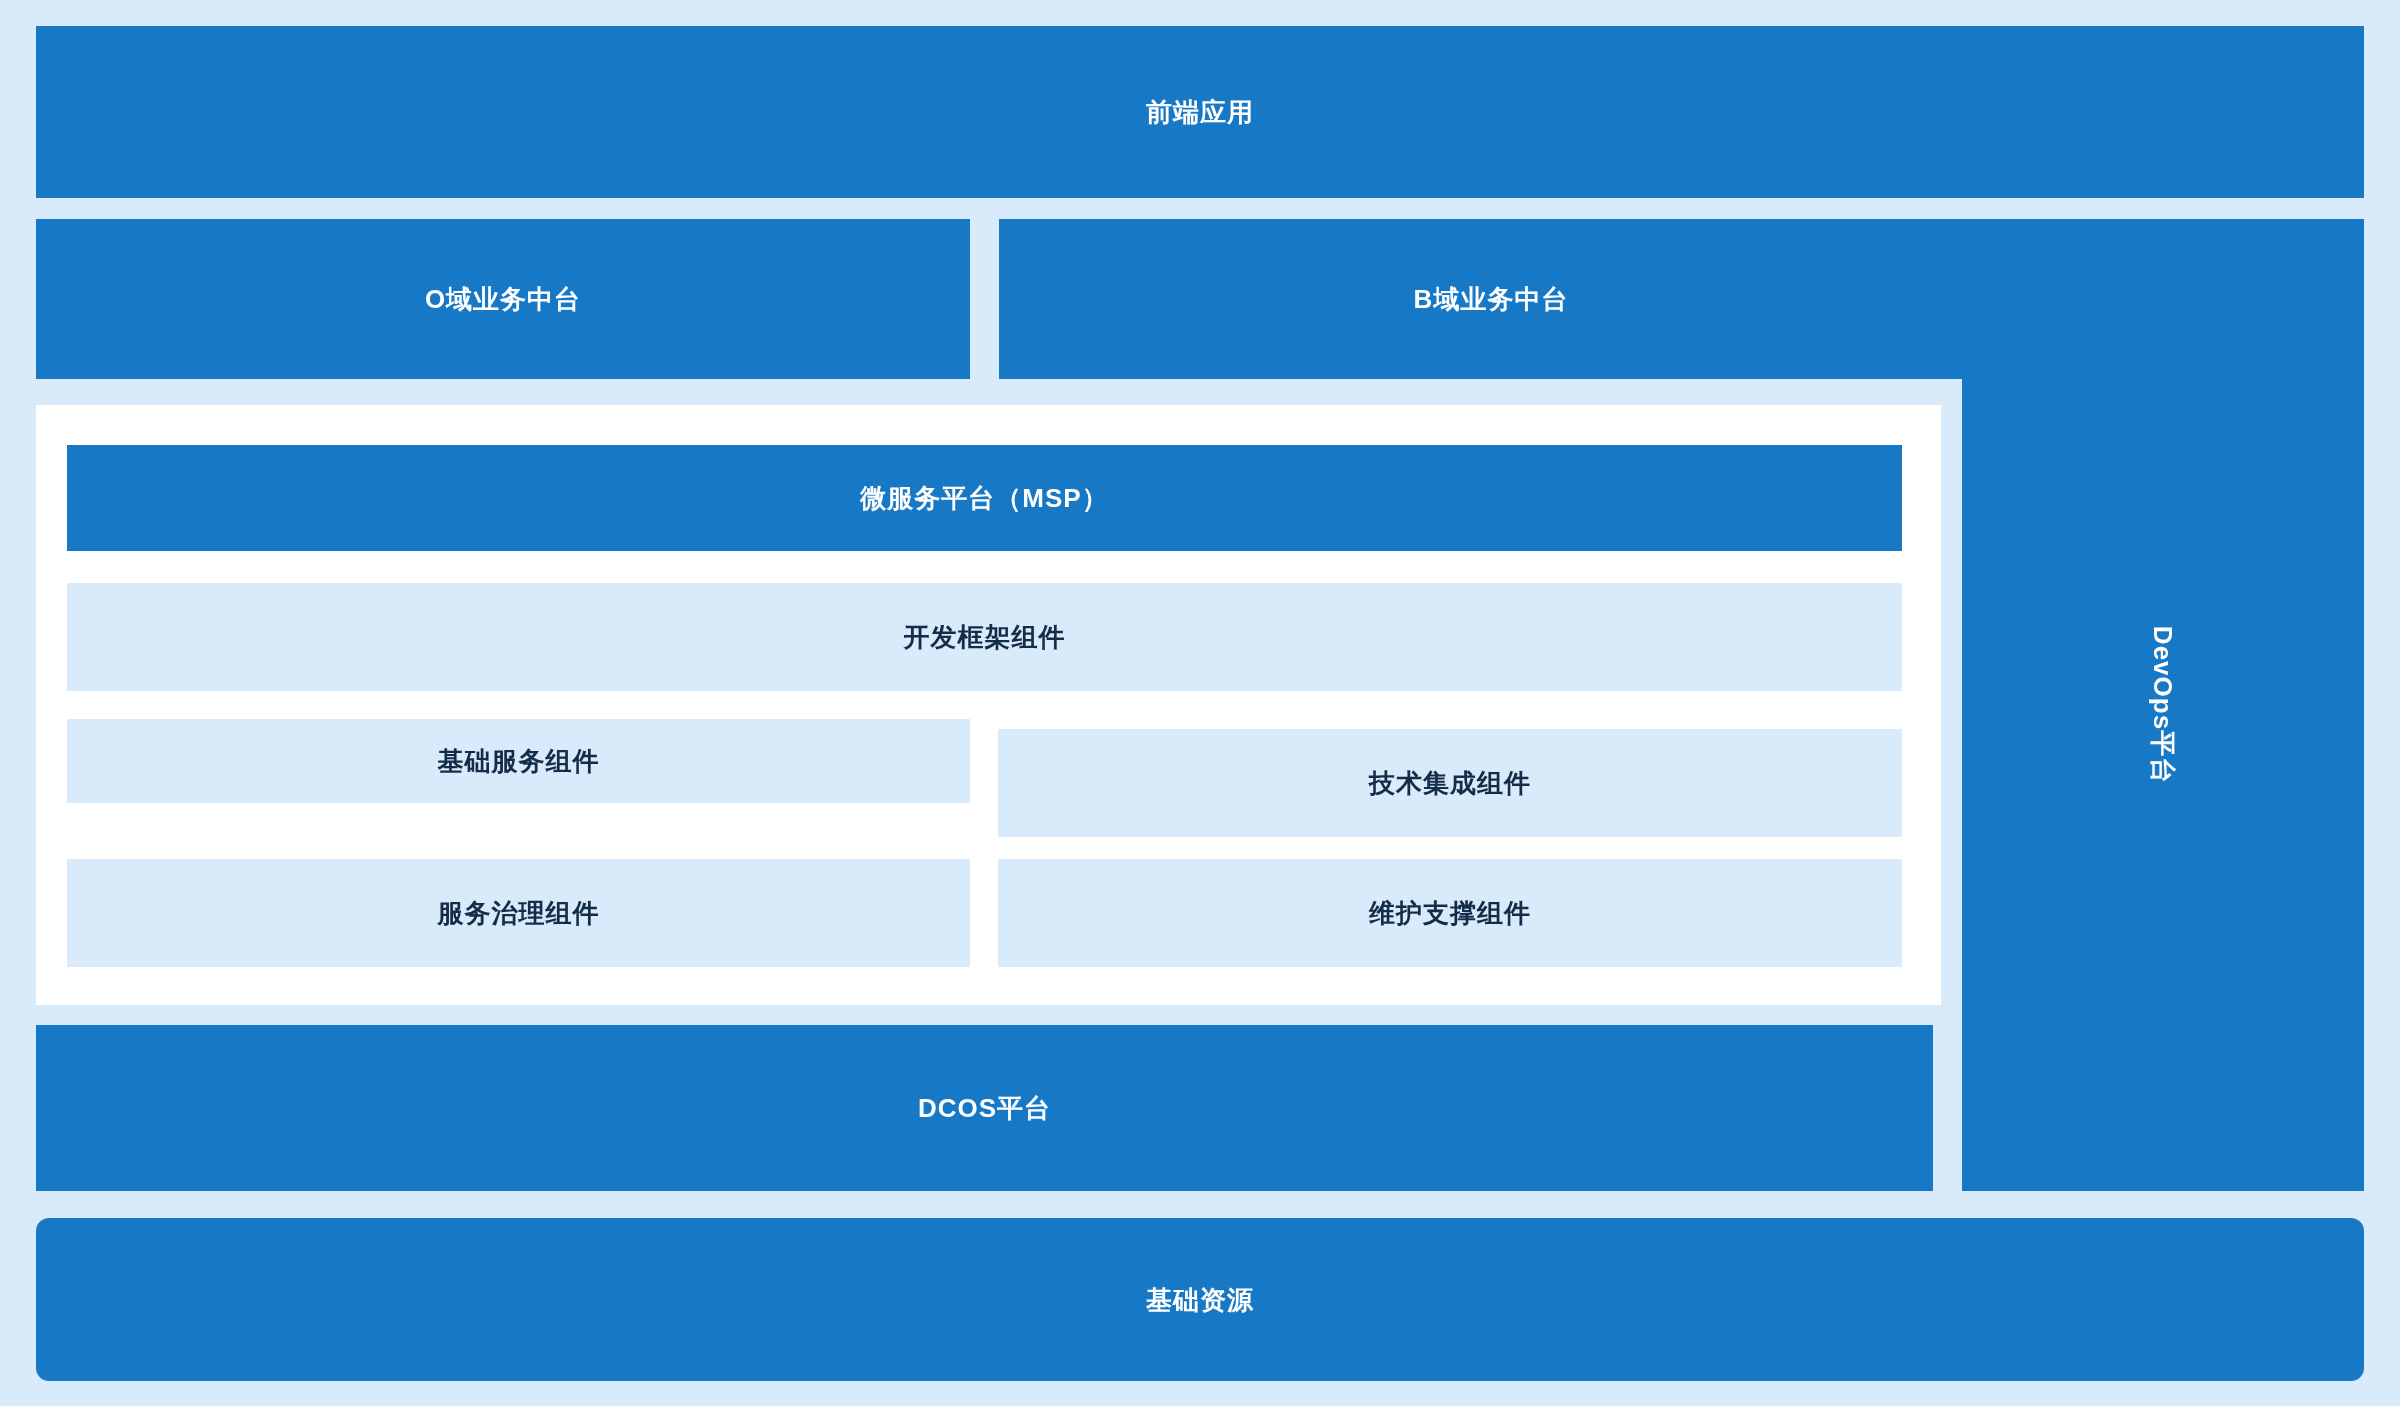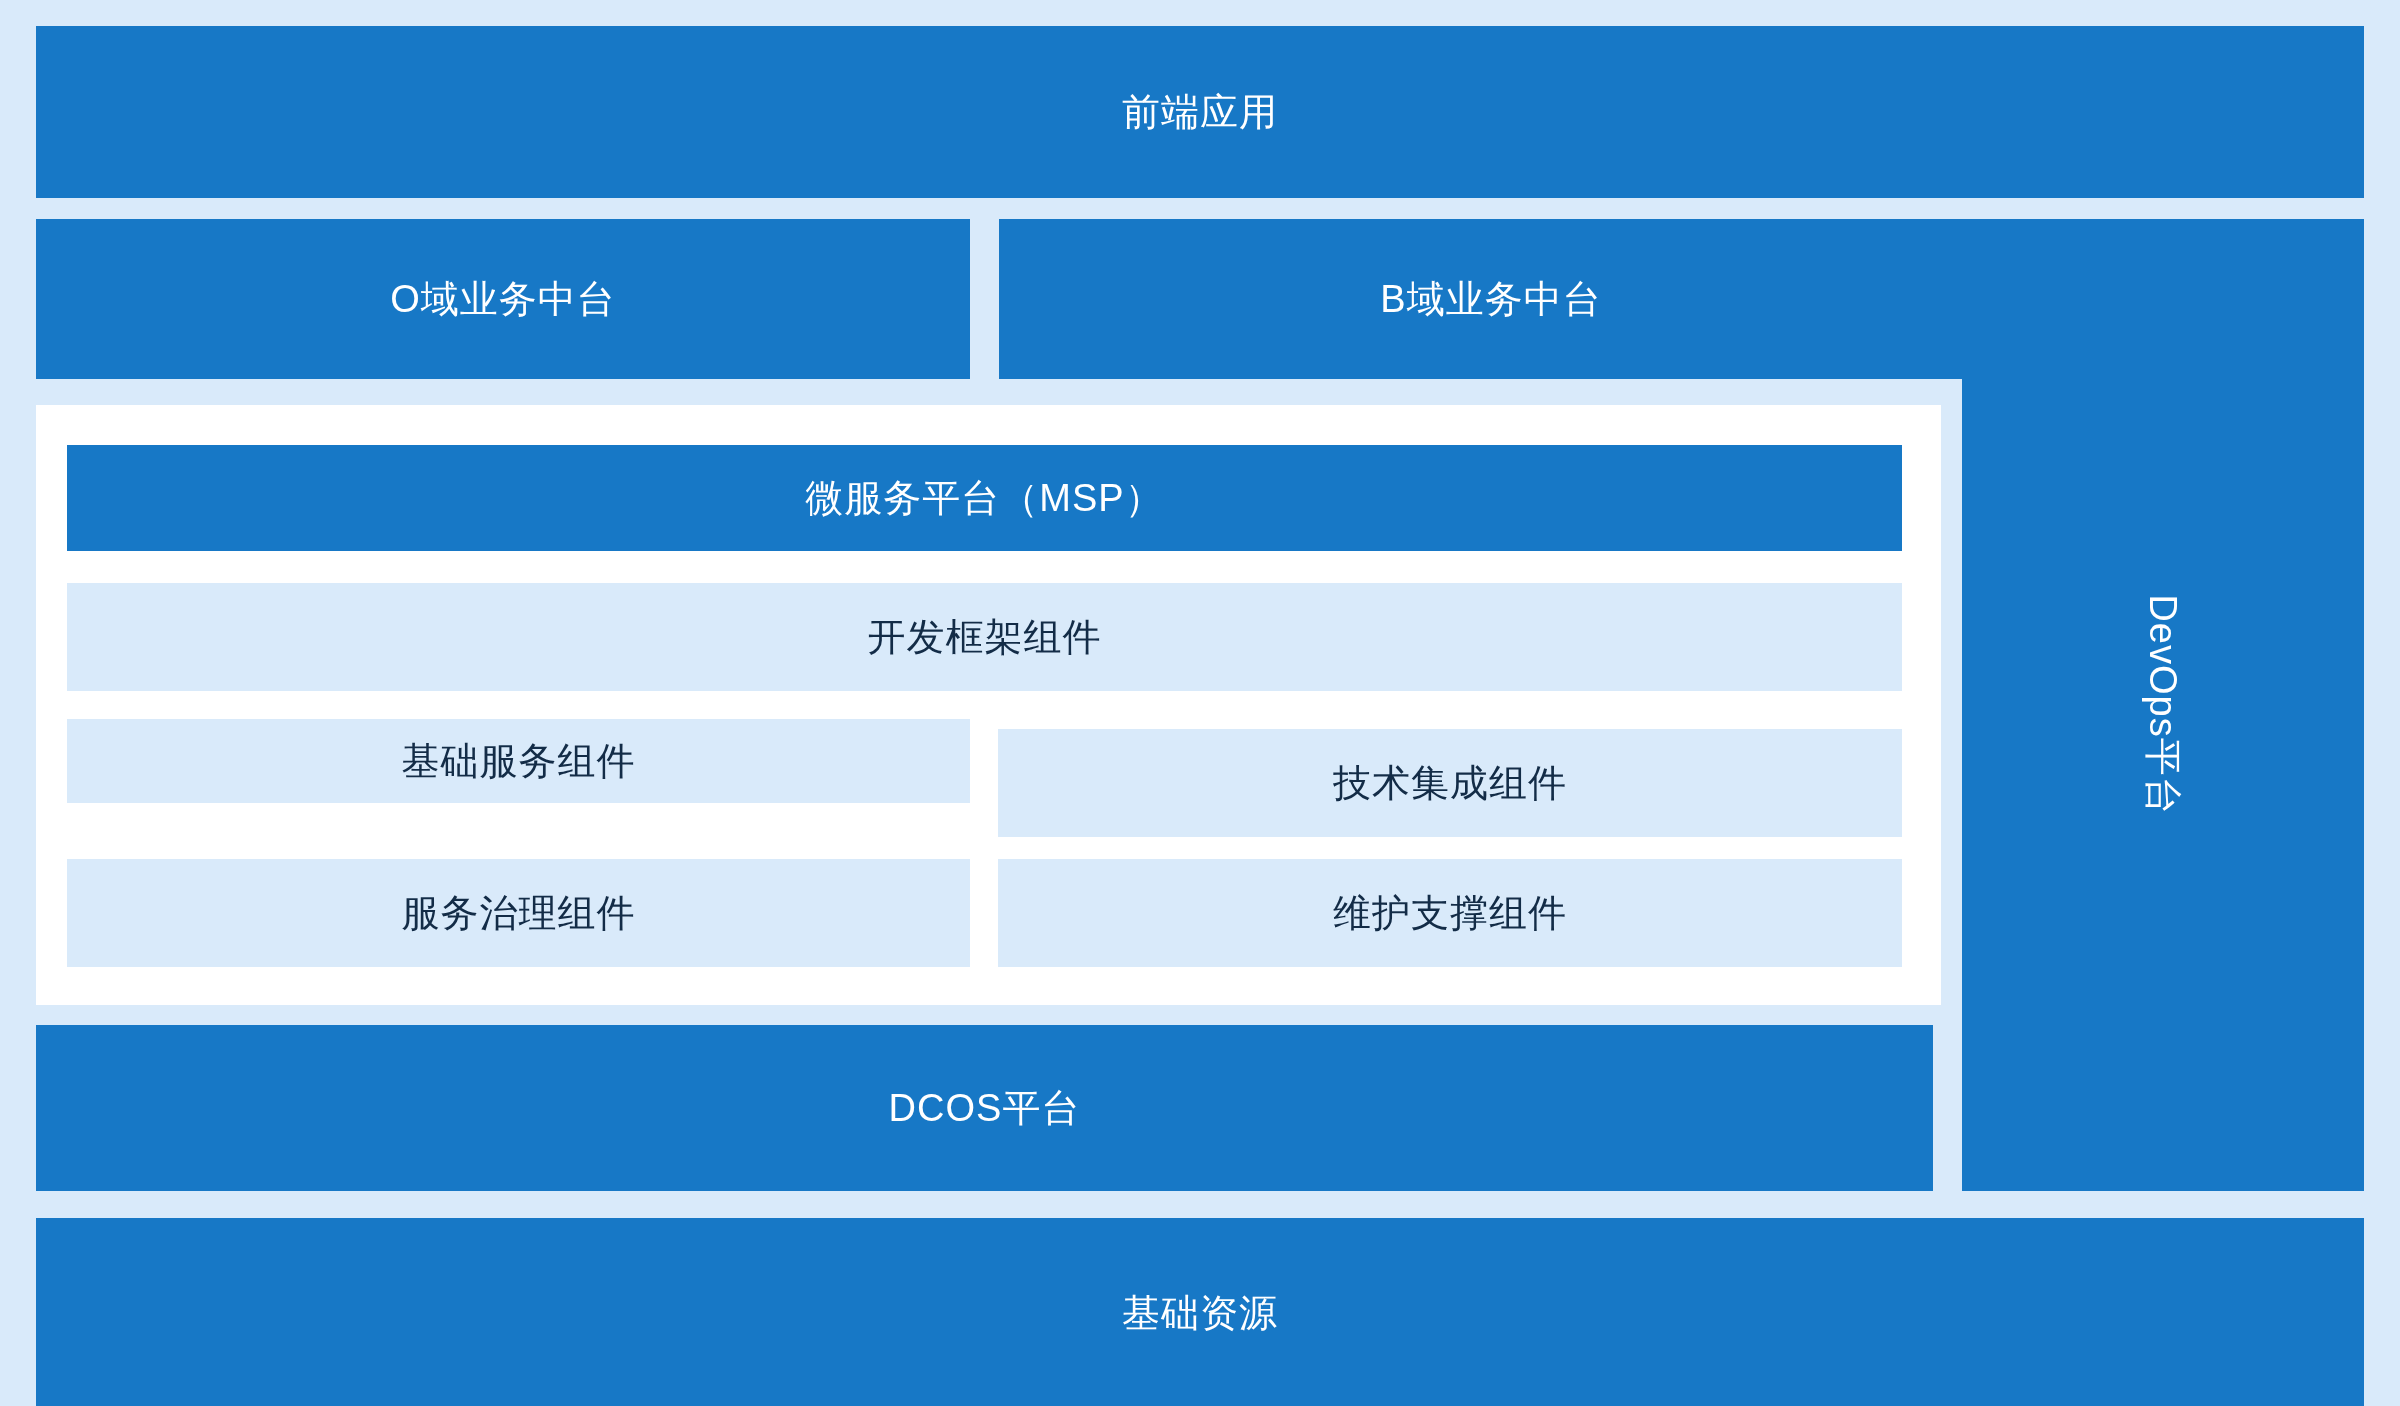--- a/index.html
+++ b/index.html
@@ -13,24 +13,25 @@
     width: 2400px;
     height: 1406px;
     background: #d9eafa;
     overflow: hidden;
   }
   .bar {
     position: absolute;
     display: flex;
     align-items: center;
     justify-content: center;
-    font-size: 38px;
+    font-size: 26px;
     line-height: 1;
     letter-spacing: 1px;
     user-select: none;
+    font-weight: bold;
   }
   .blue {
     background: #1778c6;
     color: #ffffff;
   }
   .light {
     background: #d9eafa;
     color: #132c47;
   }
   .panel {
@@ -51,21 +52,21 @@
   
   .msp-panel   { left: 36px;   top: 405px;  width: 1897px; height: 600px; padding-left: 8px; }
   .msp-title   { left: 31px;   top: 40px;   width: 1835px; height: 106px; }
   .fw-comp     { left: 31px;   top: 178px;  width: 1835px; height: 108px; }
   .basic-comp  { left: 31px;   top: 314px;  width: 903px;  height: 84px; }
   .tech-comp   { left: 962px;  top: 324px;  width: 904px;  height: 108px; }
   .gov-comp    { left: 31px;   top: 454px;  width: 903px;  height: 108px; }
   .maint-comp  { left: 962px;  top: 454px;  width: 904px;  height: 108px; }
   
   .dcos        { left: 36px;   top: 1025px; width: 1897px; height: 166px; }
-  .bottombar   { left: 36px;   top: 1218px; width: 2328px; height: 189px; }
+  .bottombar   { left: 36px;   top: 1218px; width: 2328px; height: 163px; border-radius: 13px; }
 </style>
 </head>
 <body>
 
 <div class="page">
 
   <div class="bar blue topbar">
     <span>前端应用</span>
   </div>
 

